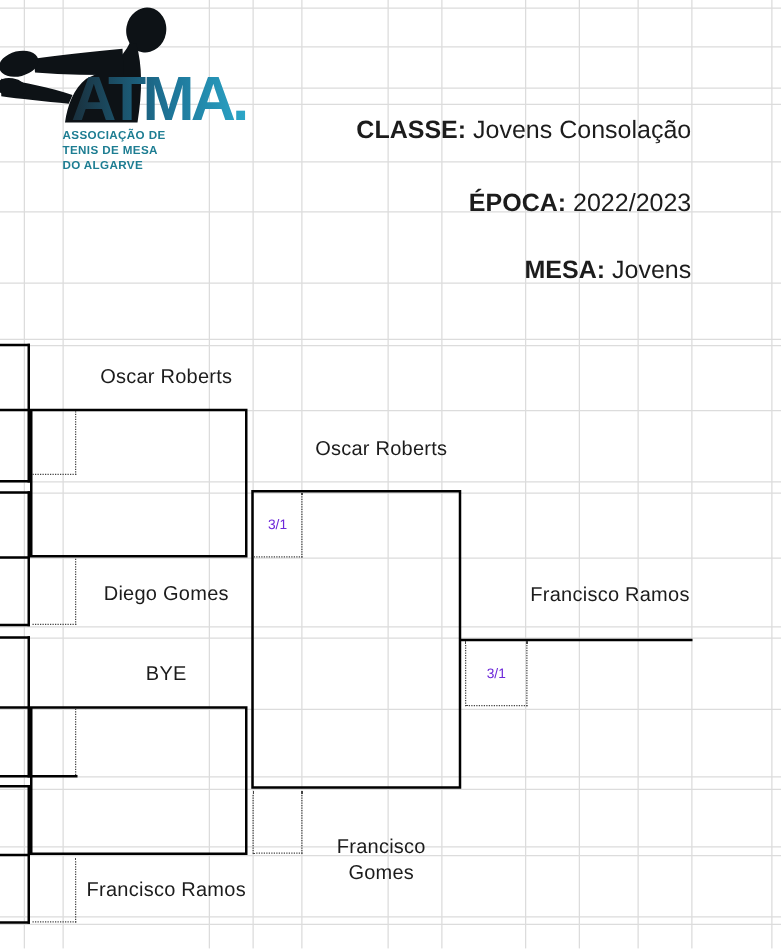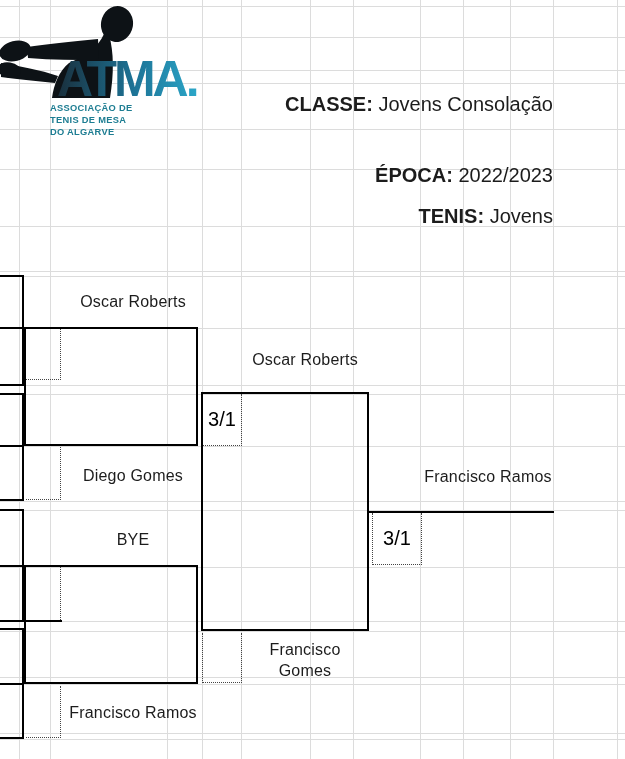--- a/index.html
+++ b/index.html
@@ -5,21 +5,21 @@
   html,body{margin:0;padding:0;background:#ffffff;}
   body{font-family:"Liberation Sans", sans-serif;color:#1c1c1c;}
   #sheet{position:relative;width:625px;height:759px;background:#ffffff;overflow:hidden;}
   .gl{position:absolute;background:#dcdcdc;}
   .seg{position:absolute;background:#000000;}
   .mbox{position:absolute;border:2px solid #000;box-sizing:border-box;background:transparent;}
   .dcell{position:absolute;box-sizing:border-box;background:transparent;}
   .dot-r{border-right:1px dotted #444;}
   .dot-b{border-bottom:1px dotted #444;}
   .dot-l{border-left:1px dotted #444;}
-  .score{display:flex;align-items:center;justify-content:center;font-size:20px;color:#000000;}
+  .score{display:flex;align-items:center;justify-content:center;font-size:11px;color:#6d28d9;}
   .plabel{position:absolute;text-align:center;font-size:16px;line-height:20px;color:#1c1c1c;letter-spacing:.2px;white-space:nowrap;}
   .plabel.wrap2{white-space:normal;line-height:21px;}
   .hdr{position:absolute;right:72px;text-align:right;font-size:20px;white-space:nowrap;}
   .hdr b{font-weight:bold;}
   #logo{position:absolute;left:0;top:4px;}
 </style>
 </head>
 <body>
 
 <div id="sheet">
@@ -89,36 +89,36 @@
   <div class="dcell dot-l dot-r dot-b" style="left:202px;top:633px;width:40px;height:50px;"></div>
   <div class="dcell dot-l dot-r dot-b score" style="left:372px;top:513px;width:50px;height:52px;">
     <span>3/1</span>
   </div>
 
   <div class="plabel" style="left:63px;top:292px;width:140px;">Oscar Roberts</div>
   <div class="plabel" style="left:63px;top:466px;width:140px;">Diego Gomes</div>
   <div class="plabel" style="left:63px;top:530px;width:140px;">BYE</div>
   <div class="plabel" style="left:63px;top:703px;width:140px;">Francisco Ramos</div>
   <div class="plabel" style="left:242px;top:350px;width:126px;">Oscar Roberts</div>
-  <div class="plabel wrap2" style="left:242px;top:639px;width:126px;">
+  <div class="plabel wrap2" style="left:242px;top:667px;width:126px;">
     <span>Francisco</span><br>
     <span>Gomes</span>
   </div>
   <div class="plabel" style="left:422px;top:467px;width:132px;">Francisco Ramos</div>
 
   <div class="hdr" style="top:93px;">
     <b>CLASSE:</b>
     <span>Jovens Consolação</span>
   </div>
-  <div class="hdr" style="top:164px;padding-left:24px;">
+  <div class="hdr" style="top:152px;padding-left:24px;">
     <b>ÉPOCA:</b>
     <span>2022/2023</span>
   </div>
   <div class="hdr" style="top:205px;">
-    <b>TENIS:</b>
+    <b>MESA:</b>
     <span>Jovens</span>
   </div>
 
   <svg id="logo" width="215" height="132" viewBox="0 0 215 132">
     <defs>
       <linearGradient id="atmagrad" x1="0" y1="0" x2="1" y2="0">
         <stop offset="0" stop-color="#192f3c"></stop>
         <stop offset="0.55" stop-color="#1d7396"></stop>
         <stop offset="1" stop-color="#2ba6c8"></stop>
       </linearGradient>

